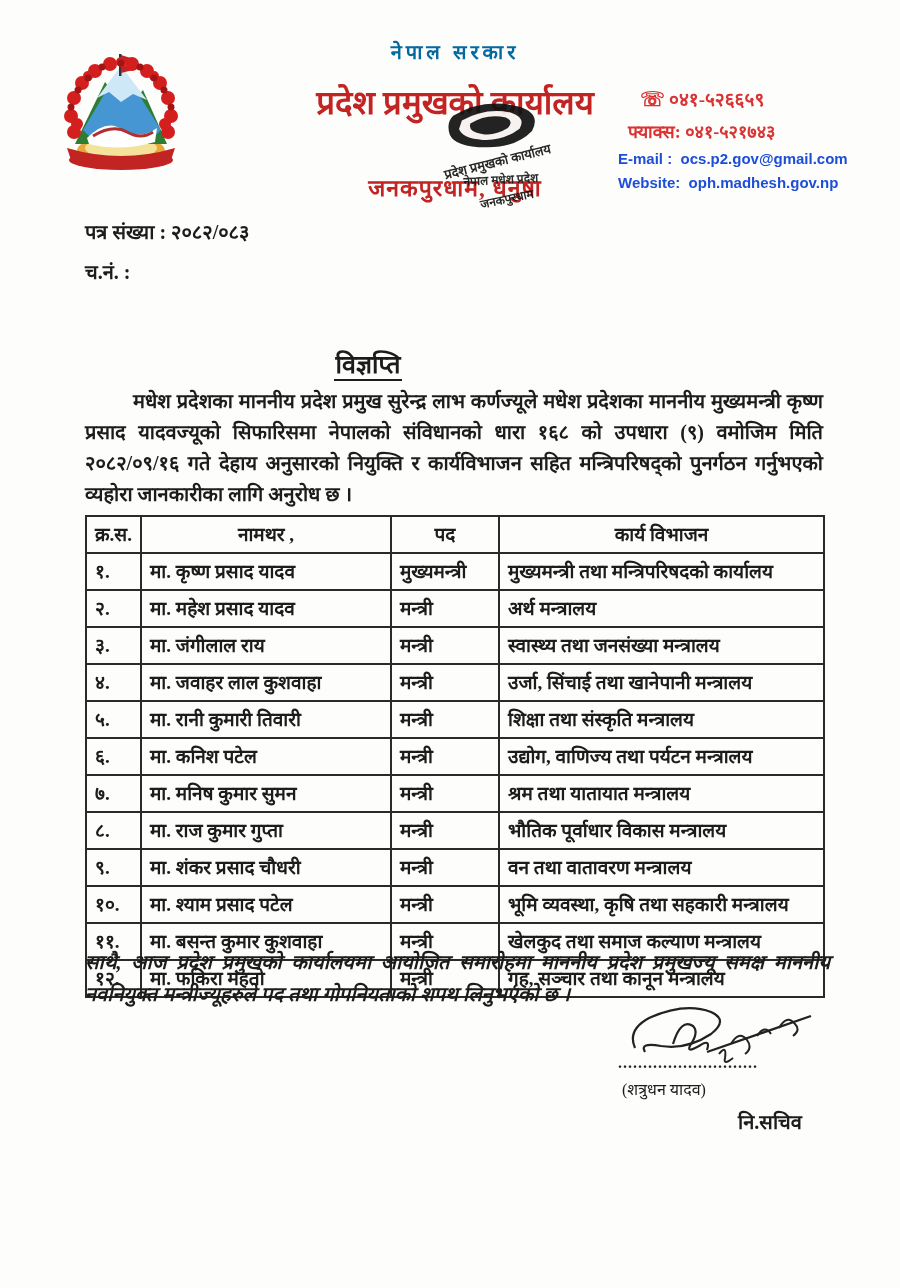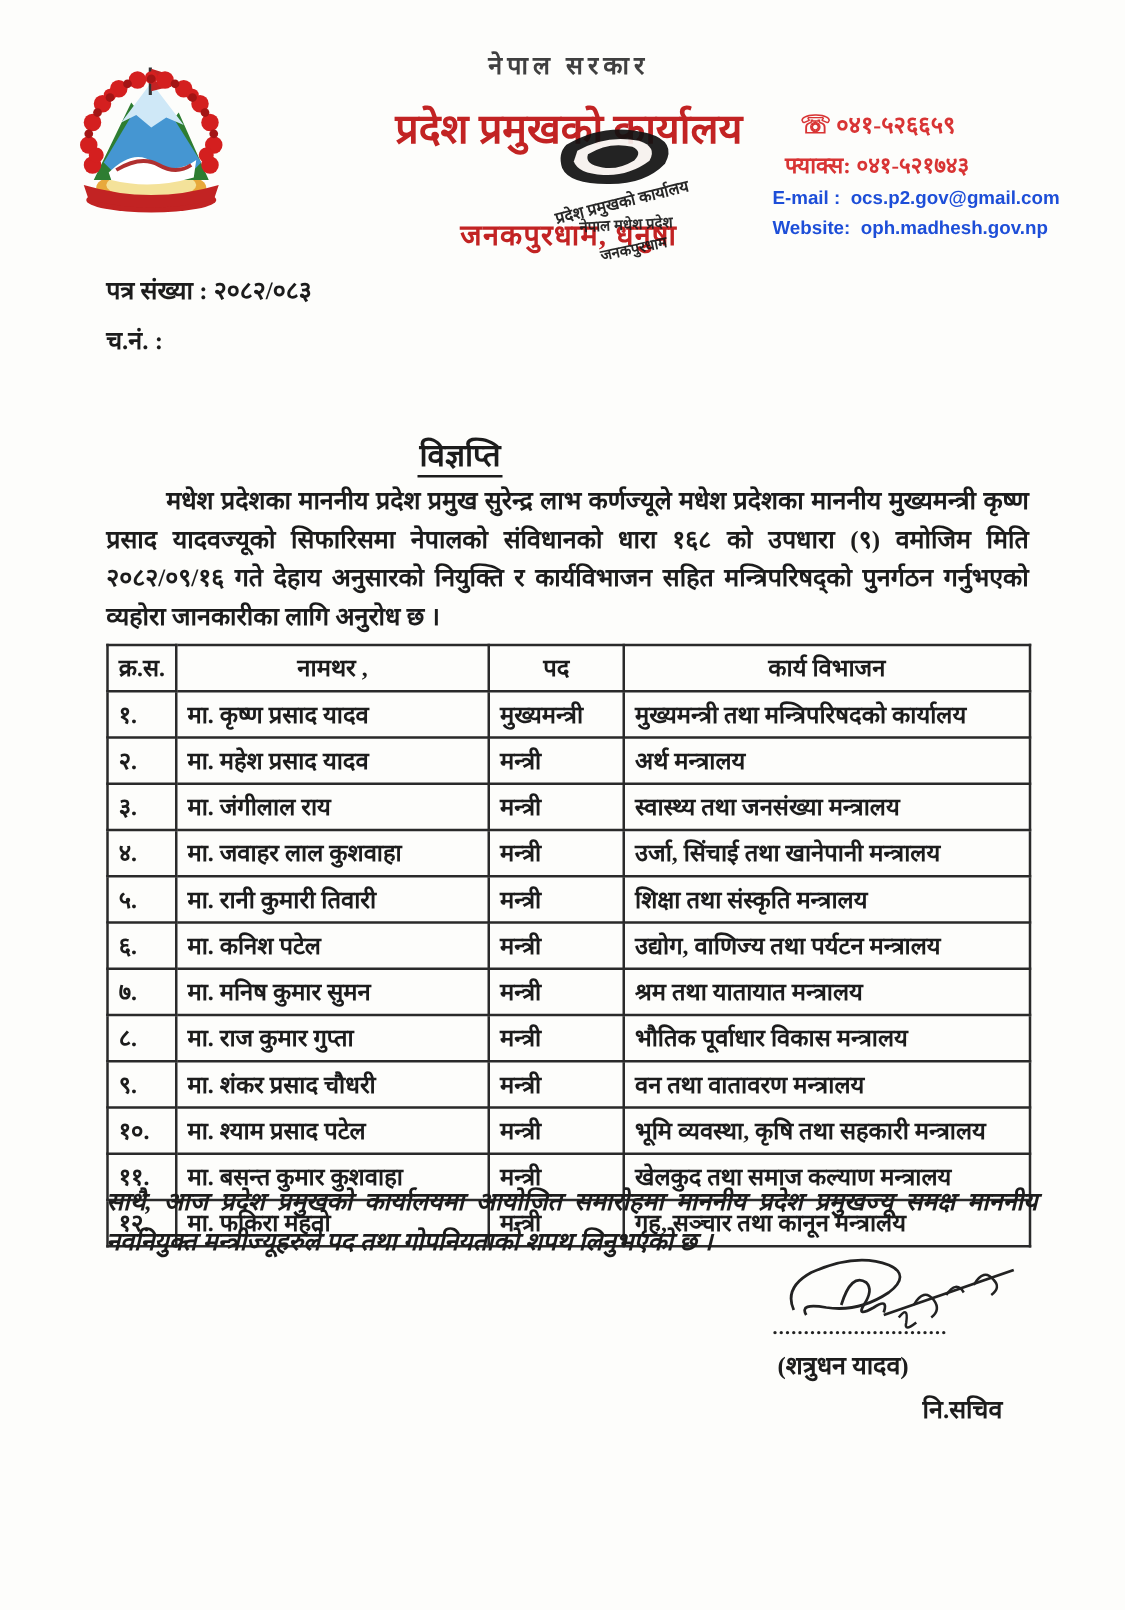--- a/index.html
+++ b/index.html
@@ -9,21 +9,21 @@
     background:#fdfdfb;
     color:#1c1c1c;
     position:relative;
     overflow:hidden;
   }
   .page { position:absolute; inset:0; }
 
   
   .emblem { position:absolute; left:57px; top:52px; width:128px; height:122px; }
   .head-center { position:absolute; left:230px; top:38px; width:450px; text-align:center; }
-  .govt-line { color:#404040; font-size:20px; font-weight:700; letter-spacing:4px; }
+  .govt-line { color:#0369a1; font-size:20px; font-weight:700; letter-spacing:4px; }
   .office-line { color:#c22323; font-size:33px; font-weight:700; margin-top:14px; }
   .place-line { color:#c22323; font-size:23px; font-weight:700; margin-top:47px; letter-spacing:1px; }
 
   .stamp { position:absolute; left:398px; top:102px; width:200px; height:120px; transform:rotate(-8deg); opacity:.92; pointer-events:none; }
 
   .contact { position:absolute; left:618px; top:86px; width:270px; color:#d83434; }
   .contact .row { margin-bottom:7px; }
   .phone-row { font-size:19px; font-weight:700; padding-left:22px; }
   .phone-icon { font-size:20px; margin-right:4px; }
   .fax-row { font-size:18px; font-weight:700; padding-left:10px; }
@@ -70,21 +70,21 @@
   .closing {
     position:absolute; left:85px; top:946px; width:745px;
     font-size:20px; font-weight:700; font-style:italic;
     line-height:32px; text-align:justify;
   }
 
   
   .sig-block { position:absolute; left:590px; top:1000px; width:280px; text-align:center; }
   .sig-scribble { display:block; margin:0 auto; }
   .sig-dots { font-size:16px; font-weight:700; letter-spacing:1px; margin-top:-26px; text-align:left; padding-left:28px; color:#222; }
-  .sig-name { font-size:20px; font-weight:700; margin-top:6px; text-align:left; padding-left:32px; }
+  .sig-name { font-size:16px; font-weight:400; margin-top:6px; text-align:left; padding-left:32px; }
   .sig-post { font-size:20px; font-weight:700; margin-top:8px; text-align:center; padding-left:80px; }
 </style>
 </head>
 <body>
 
 <div class="page">
 
   <svg class="emblem" viewBox="0 0 128 122">
     <ellipse cx="64" cy="108" rx="52" ry="10" fill="#c22323"></ellipse>
     <ellipse cx="64" cy="98" rx="44" ry="14" fill="#e8a93c"></ellipse>

